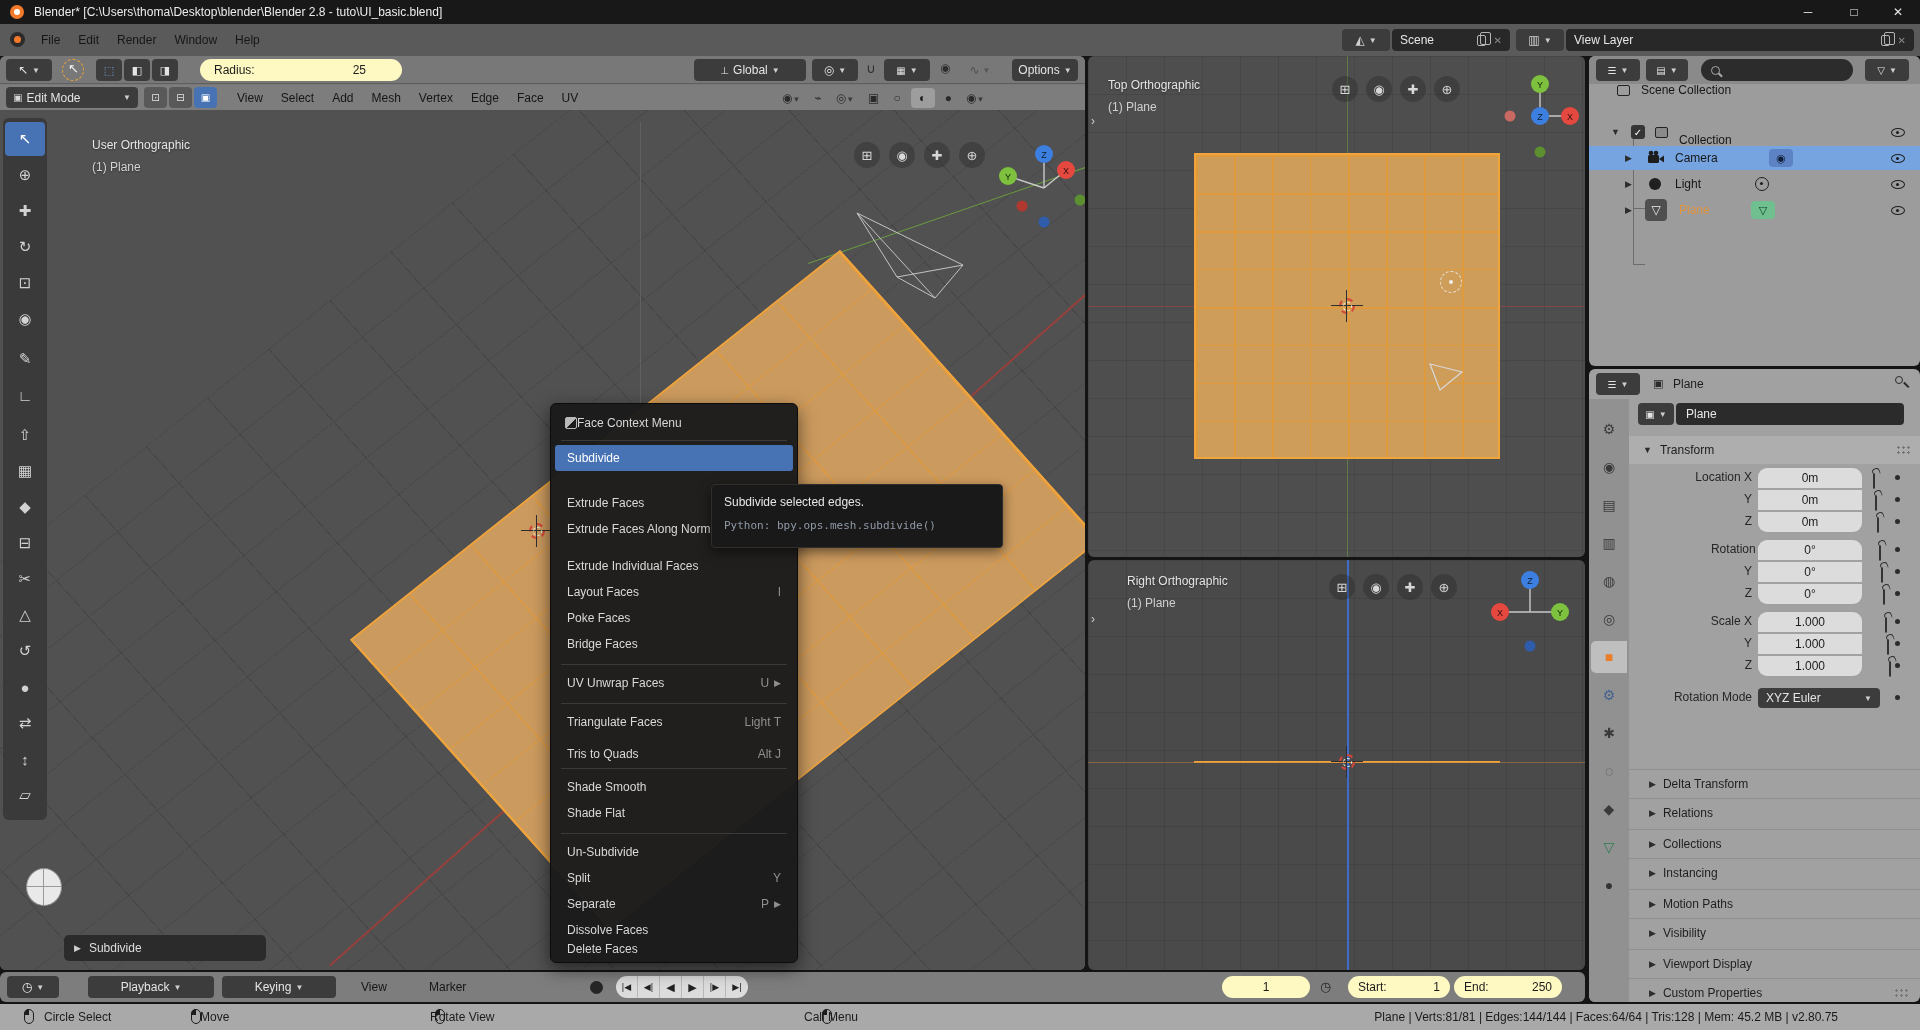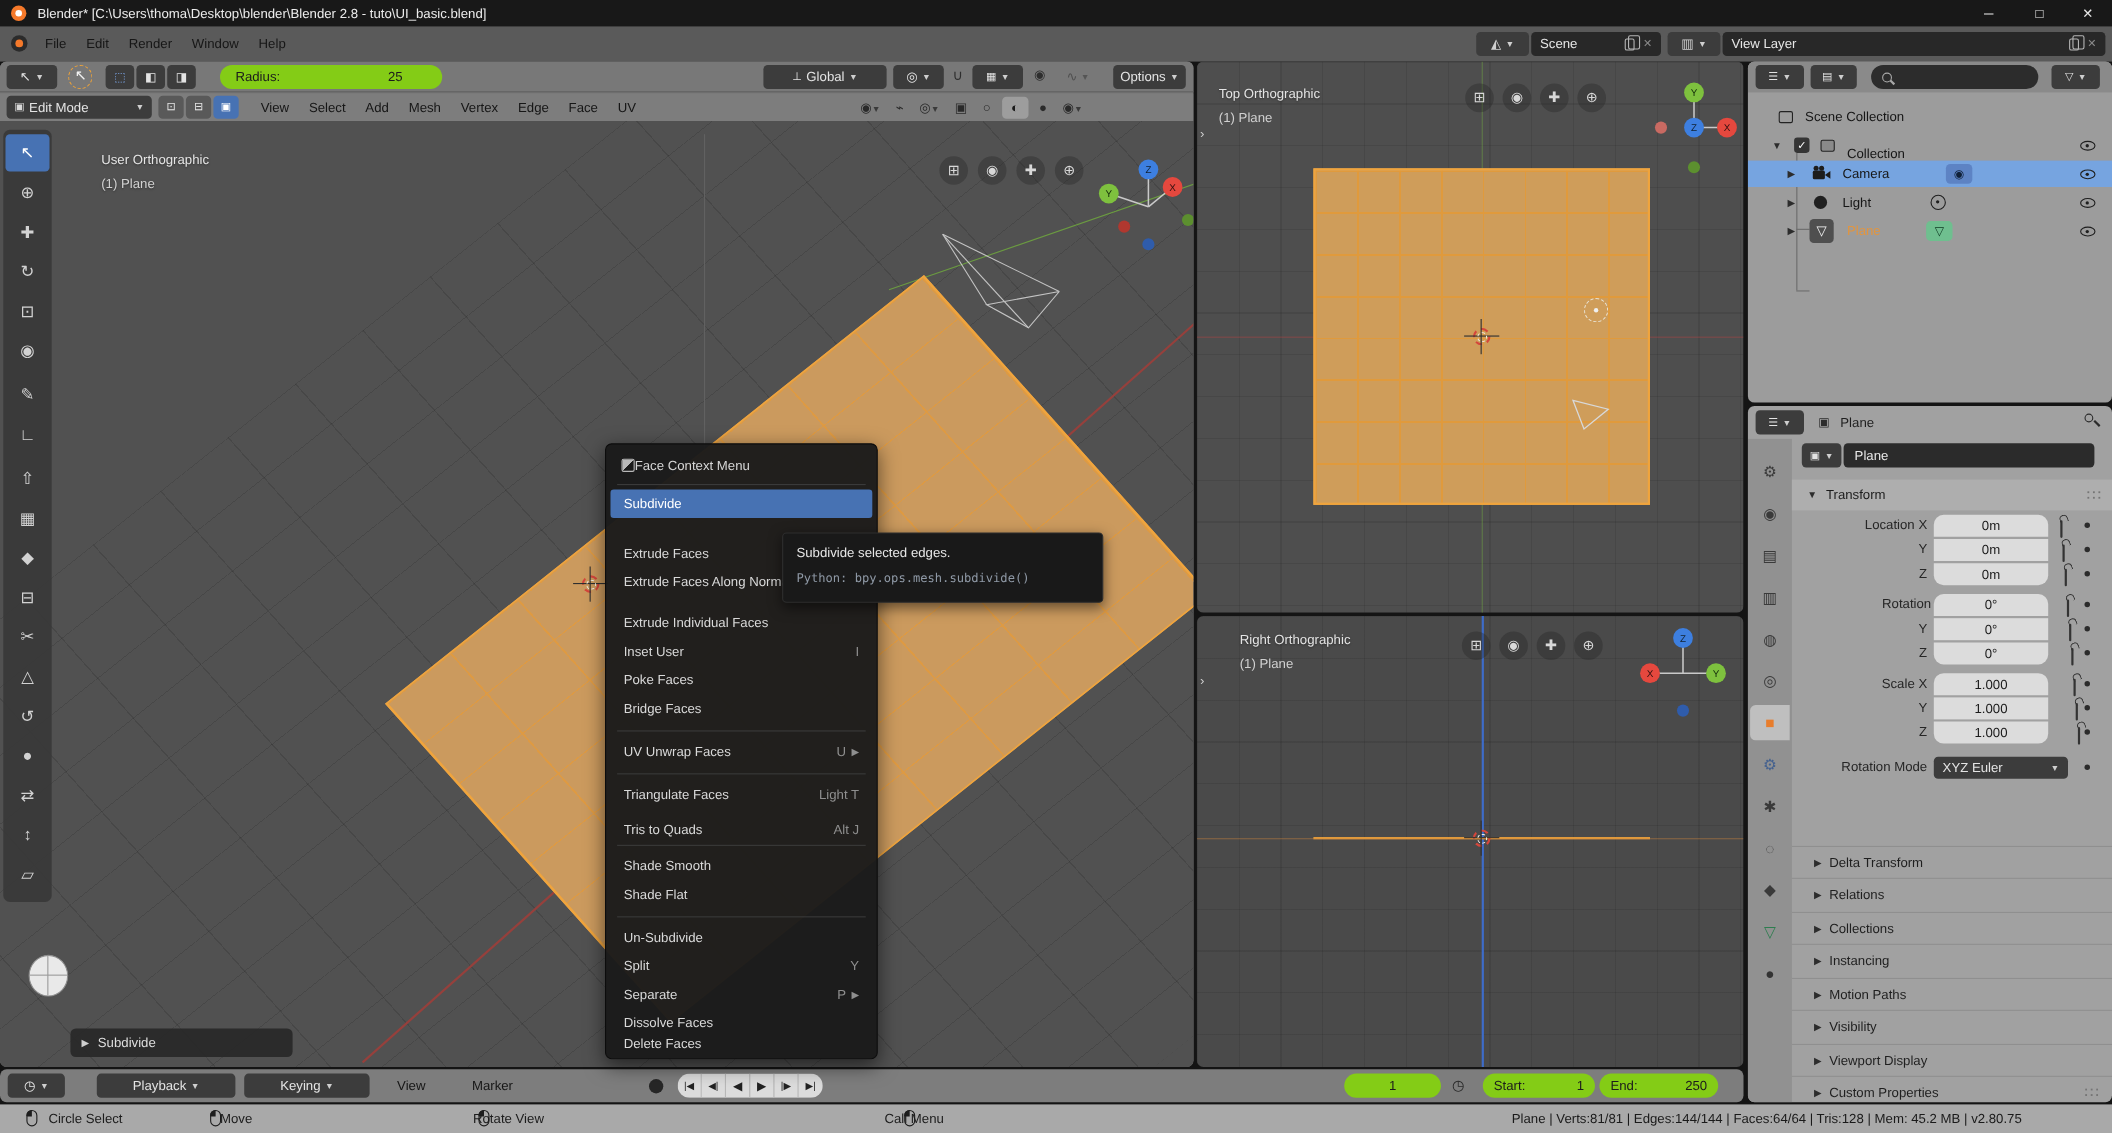--- a/index.html
+++ b/index.html
@@ -2,21 +2,21 @@
 <html><head>
 <meta charset="utf-8">
 <style>
   * { margin:0; padding:0; box-sizing:border-box; }
   html,body { width:1920px; height:1030px; overflow:hidden; background:#141414;
     font-family:"Liberation Sans","DejaVu Sans",sans-serif; font-size:12px; color:#1a1a1a; }
   .abs { position:absolute; }
   .flex { display:flex; align-items:center; }
   .region { position:absolute; border-radius:6px; overflow:hidden; }
   .pill-dark { background:#3c3c3c; color:#e4e4e4; border-radius:4px; display:flex; align-items:center; justify-content:center; gap:4px; }
-  .pill-light { background:#84cc16; color:#1c1c1c; border-radius:11px; display:flex; align-items:center; }
+  .pill-light { background:#fef9c3; color:#1c1c1c; border-radius:11px; display:flex; align-items:center; }
   .caret { font-size:8px; color:#cfcfcf; }
   .caret-dark { font-size:8px; color:#3a3a3a; }
   .menu-txt { color:#161616; padding:0 9px; }
   .hdr-icon { color:#2a2a2a; font-size:12px; padding:0 4px; }
   
   .cmenu { background:rgba(27,27,27,0.97); border:1px solid #0c0c0c; border-radius:6px;
     box-shadow:0 6px 18px rgba(0,0,0,0.55); z-index:50; }
   .cmenu-item { position:absolute; left:4px; right:4px; height:26px; display:flex; align-items:center;
     color:#d9d9d9; padding:0 12px; border-radius:3px; }
   .cmenu-item .sc { margin-left:auto; color:#8f8f8f; }
@@ -367,21 +367,21 @@
         <span style="font-size:10px;">▽</span>
         <span class="caret">▼</span>
       </div>
   </div>
 
   <div class="abs" style="left:44px;top:76px;width:1px;height:132px;background:#6c6c6c;"></div>
   <div class="abs" style="left:44px;top:104px;width:12px;height:1px;background:#6c6c6c;"></div>
   <div class="abs" style="left:44px;top:152px;width:12px;height:1px;background:#6c6c6c;"></div>
   <div class="abs" style="left:44px;top:208px;width:12px;height:1px;background:#6c6c6c;"></div>
 
-  <div class="olrow" style="top:38px;">
+  <div class="olrow" style="top:22px;">
     <span class="abs" style="left:28px;width:13px;height:11px;border:1.4px solid #222;border-radius:2px;"></span>
     <span class="abs" style="left:52px;">Scene Collection</span>
   </div>
   <div class="olrow" style="top:64px;">
     <span class="tri abs" style="left:22px;">▼</span>
     <span class="cbx abs" style="left:42px;">✓</span>
     <span class="abs" style="left:66px;width:13px;height:11px;border:1.4px solid #222;border-radius:2px;background:#8a8a8a;"></span>
     <span class="abs" style="left:90px;margin-top:15px;">Collection</span>
     <span class="eye abs" style="left:302px;"></span>
   </div>
@@ -591,21 +591,21 @@
   <div class="cmenu-item" style="top:86px;">
       <span>Extrude Faces</span>
     </div>
   <div class="cmenu-item" style="top:112px;white-space:nowrap;overflow:hidden;">
       <span>Extrude Faces Along Normals</span>
     </div>
   <div class="cmenu-item" style="top:149px;">
       <span>Extrude Individual Faces</span>
     </div>
   <div class="cmenu-item" style="top:175px;">
-      <span>Inset User</span>
+      <span>Layout Faces</span>
       <span class="sc">I</span>
     </div>
   <div class="cmenu-item" style="top:201px;">
       <span>Poke Faces</span>
     </div>
   <div class="cmenu-item" style="top:227px;">
       <span>Bridge Faces</span>
     </div>
   <div class="cmenu-sep" style="top:260px;"></div>
   <div class="cmenu-item" style="top:266px;">

